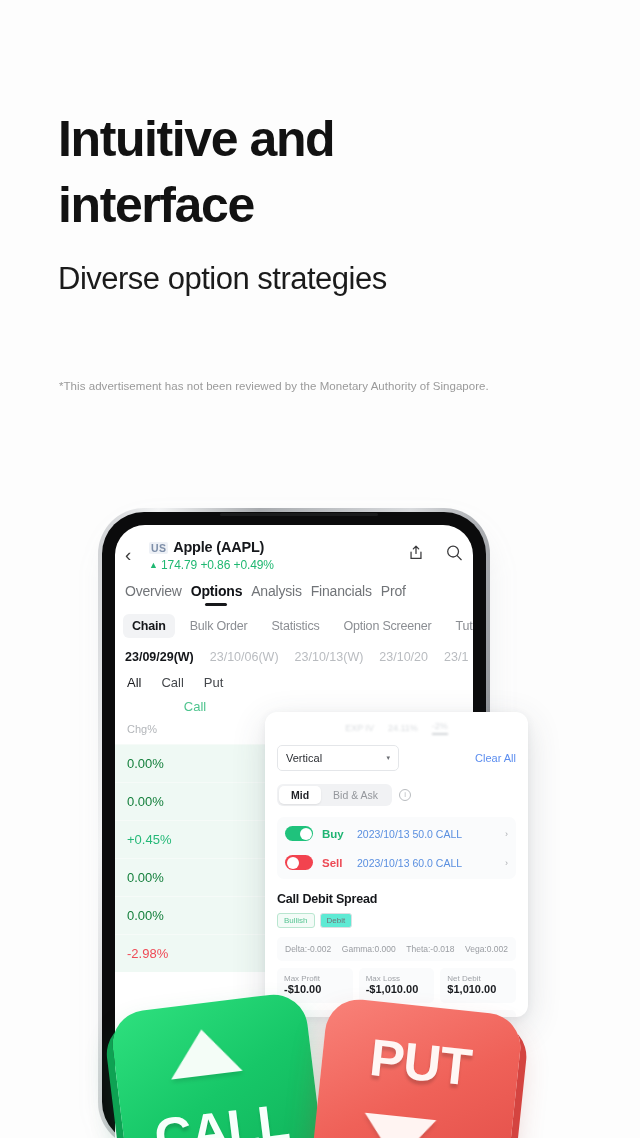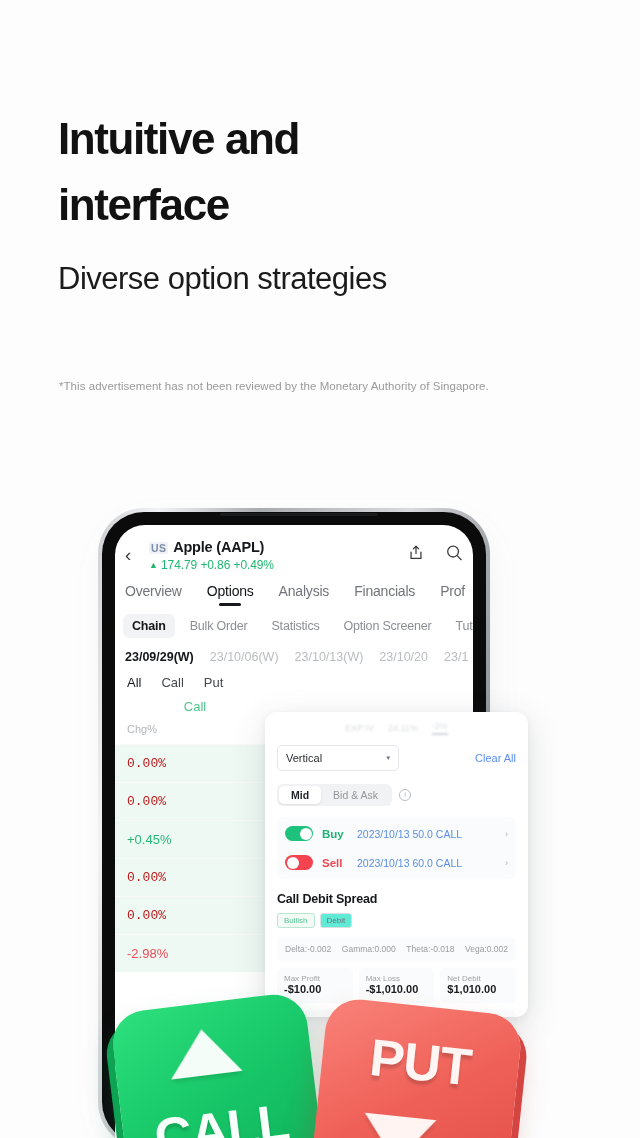--- a/index.html
+++ b/index.html
@@ -7,21 +7,21 @@
     width: 640px; height: 1138px;
     background: #fdfdfd;
     font-family: "Liberation Sans", sans-serif;
     overflow: hidden;
   }
   .page { position: relative; width: 640px; height: 1138px; background: #fdfdfd; overflow: hidden; }
 
   
   .hero { position: absolute; left: 58px; top: 106px; width: 530px; }
   .headline {
-    font-size: 44px; line-height: 66px; font-weight: bold;
+    font-size: 50px; line-height: 66px; font-weight: bold;
     letter-spacing: -1.4px; color: #121212;
   }
   .subhead {
     margin-top: 22px; font-size: 31px; line-height: 38px;
     color: #1b1b1b; letter-spacing: -0.5px; font-weight: normal;
   }
   .disclaimer {
     position: absolute; left: 59px; top: 380px;
     font-size: 11.5px; color: #9a9a9a; letter-spacing: 0.05px; white-space: nowrap;
   }
@@ -65,25 +65,25 @@
   }
   .tick-name { font-size: 14.5px; color: #16181c; font-weight: bold; letter-spacing: -.2px; }
   .tick-row2 { margin-top: 3px; font-size: 12px; color: #20b872; letter-spacing: -.1px; white-space: nowrap; }
   .tick-arrow { font-size: 9px; vertical-align: 1px; }
   .head-icons { position: absolute; right: 10px; top: 18px; display: flex; gap: 20px; align-items: center; }
   .icon-btn { width: 18px; height: 19px; color: #3a3a3c; }
   .icon-btn svg { display: block; }
 
   
   .tabs-main {
-    display: flex; gap: 25px; padding: 8px 10px 0 10px;
+    display: flex; gap: 9px; padding: 8px 10px 0 10px;
     font-size: 14px; color: #717478; white-space: nowrap;
   }
   .tabs-main .t { position: relative; padding-bottom: 9px; letter-spacing: -.2px; }
-  .tabs-main .t.active { color: #101216; font-weight: normal; }
+  .tabs-main .t.active { color: #101216; font-weight: bold; }
   .tabs-main .t.active::after {
     content: ""; position: absolute; left: 50%; transform: translateX(-50%);
     bottom: 2px; width: 22px; height: 3px; background: #17181b; border-radius: 2px;
   }
 
   
   .tabs-sub {
     display: flex; gap: 6px; padding: 6px 10px 0 8px;
     font-size: 12.5px; color: #8b8e93; white-space: nowrap; align-items: center;
   }
@@ -106,21 +106,21 @@
   .chain { width: 100%; border-collapse: collapse; }
   .chain th {
     font-size: 11px; color: #b3b6ba; font-weight: normal;
     padding: 3px 0 9px 0; text-align: right;
   }
   .chain td { font-size: 13px; padding: 11px 0; text-align: right; color: #303338; }
   .chain th:nth-child(1), .chain td:nth-child(1) { padding-left: 12px; text-align: left; width: 72px; }
   .chain th:nth-child(2), .chain td:nth-child(2) { width: 60px; }
   .chain th:nth-child(3), .chain td:nth-child(3) { width: 110px; padding-right: 4px; }
   .chain tbody tr { background: #eff9f4; border-top: 1px solid #f6fbf8; }
-  .chg.zero { color: #b91c1c; font-family: Liberation Mono, monospace; }
+  .chg.zero { color: #15803d; }
   .chg.up { color: #25b978; }
   .chg.down { color: #ef4a56; }
   .vol { color: #3a3d42; }
   .lastp { color: #23262b; }
 
   
   .float-panel {
     position: absolute; left: 265px; top: 712px; width: 263px; height: 305px;
     background: #ffffff; border-radius: 12px;
     box-shadow: 0 10px 34px rgba(60,66,80,0.16), 0 2px 8px rgba(60,66,80,0.07);

